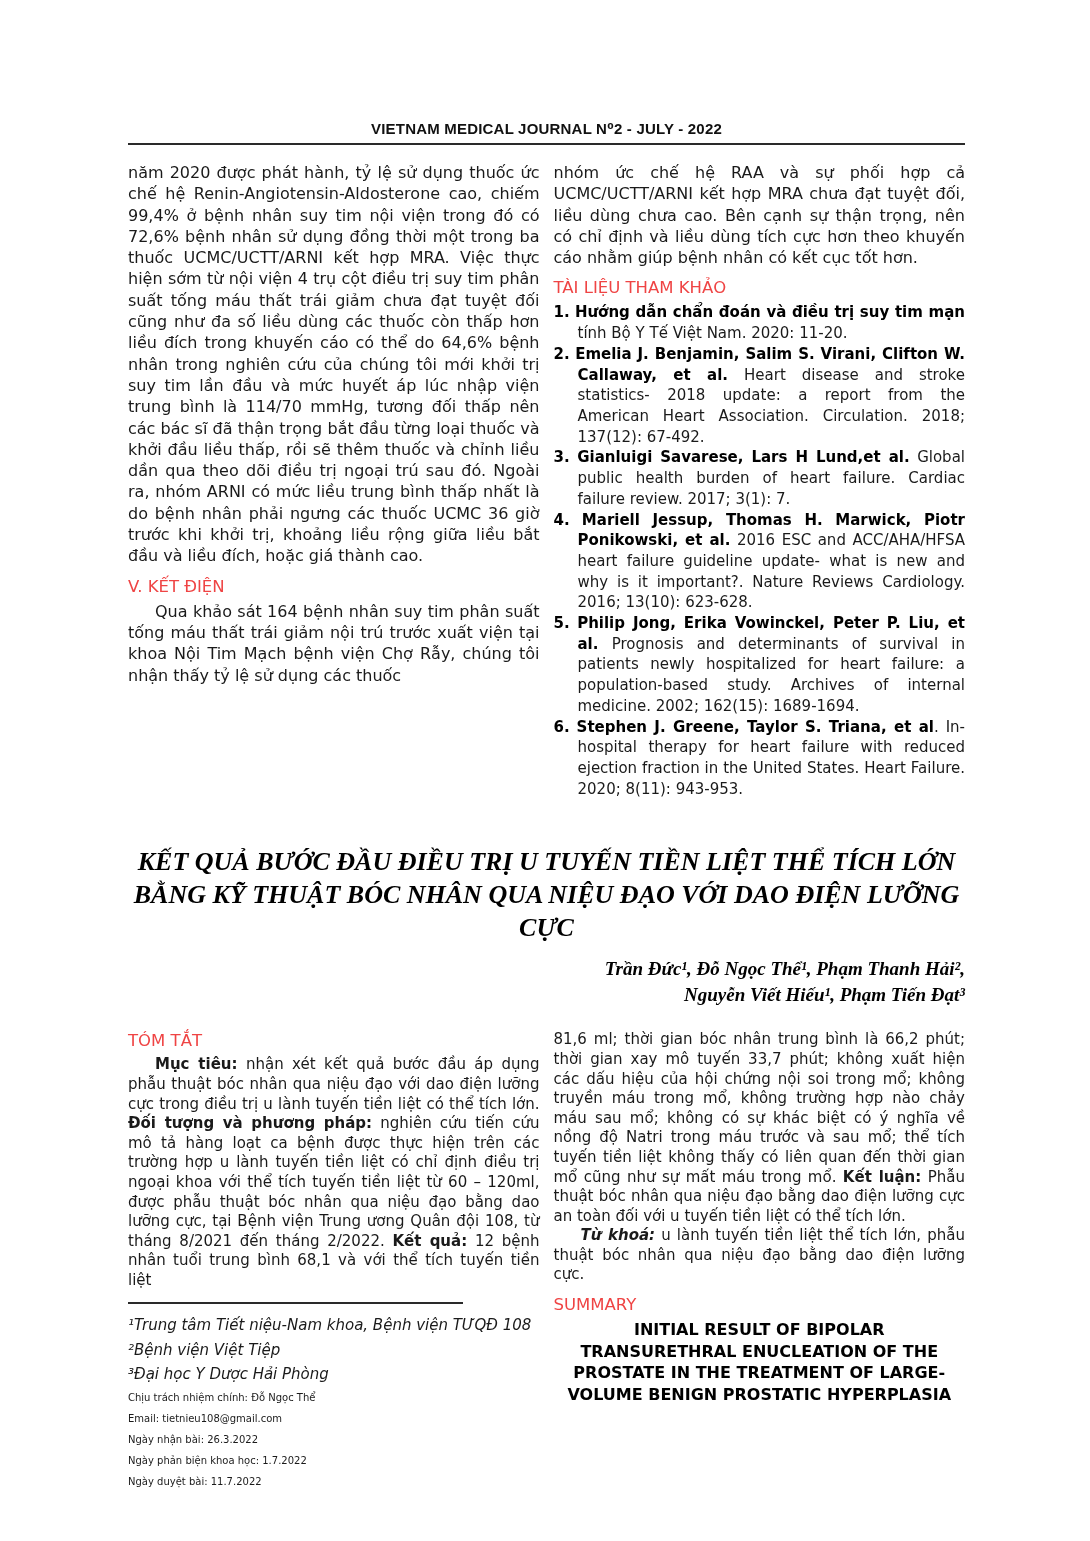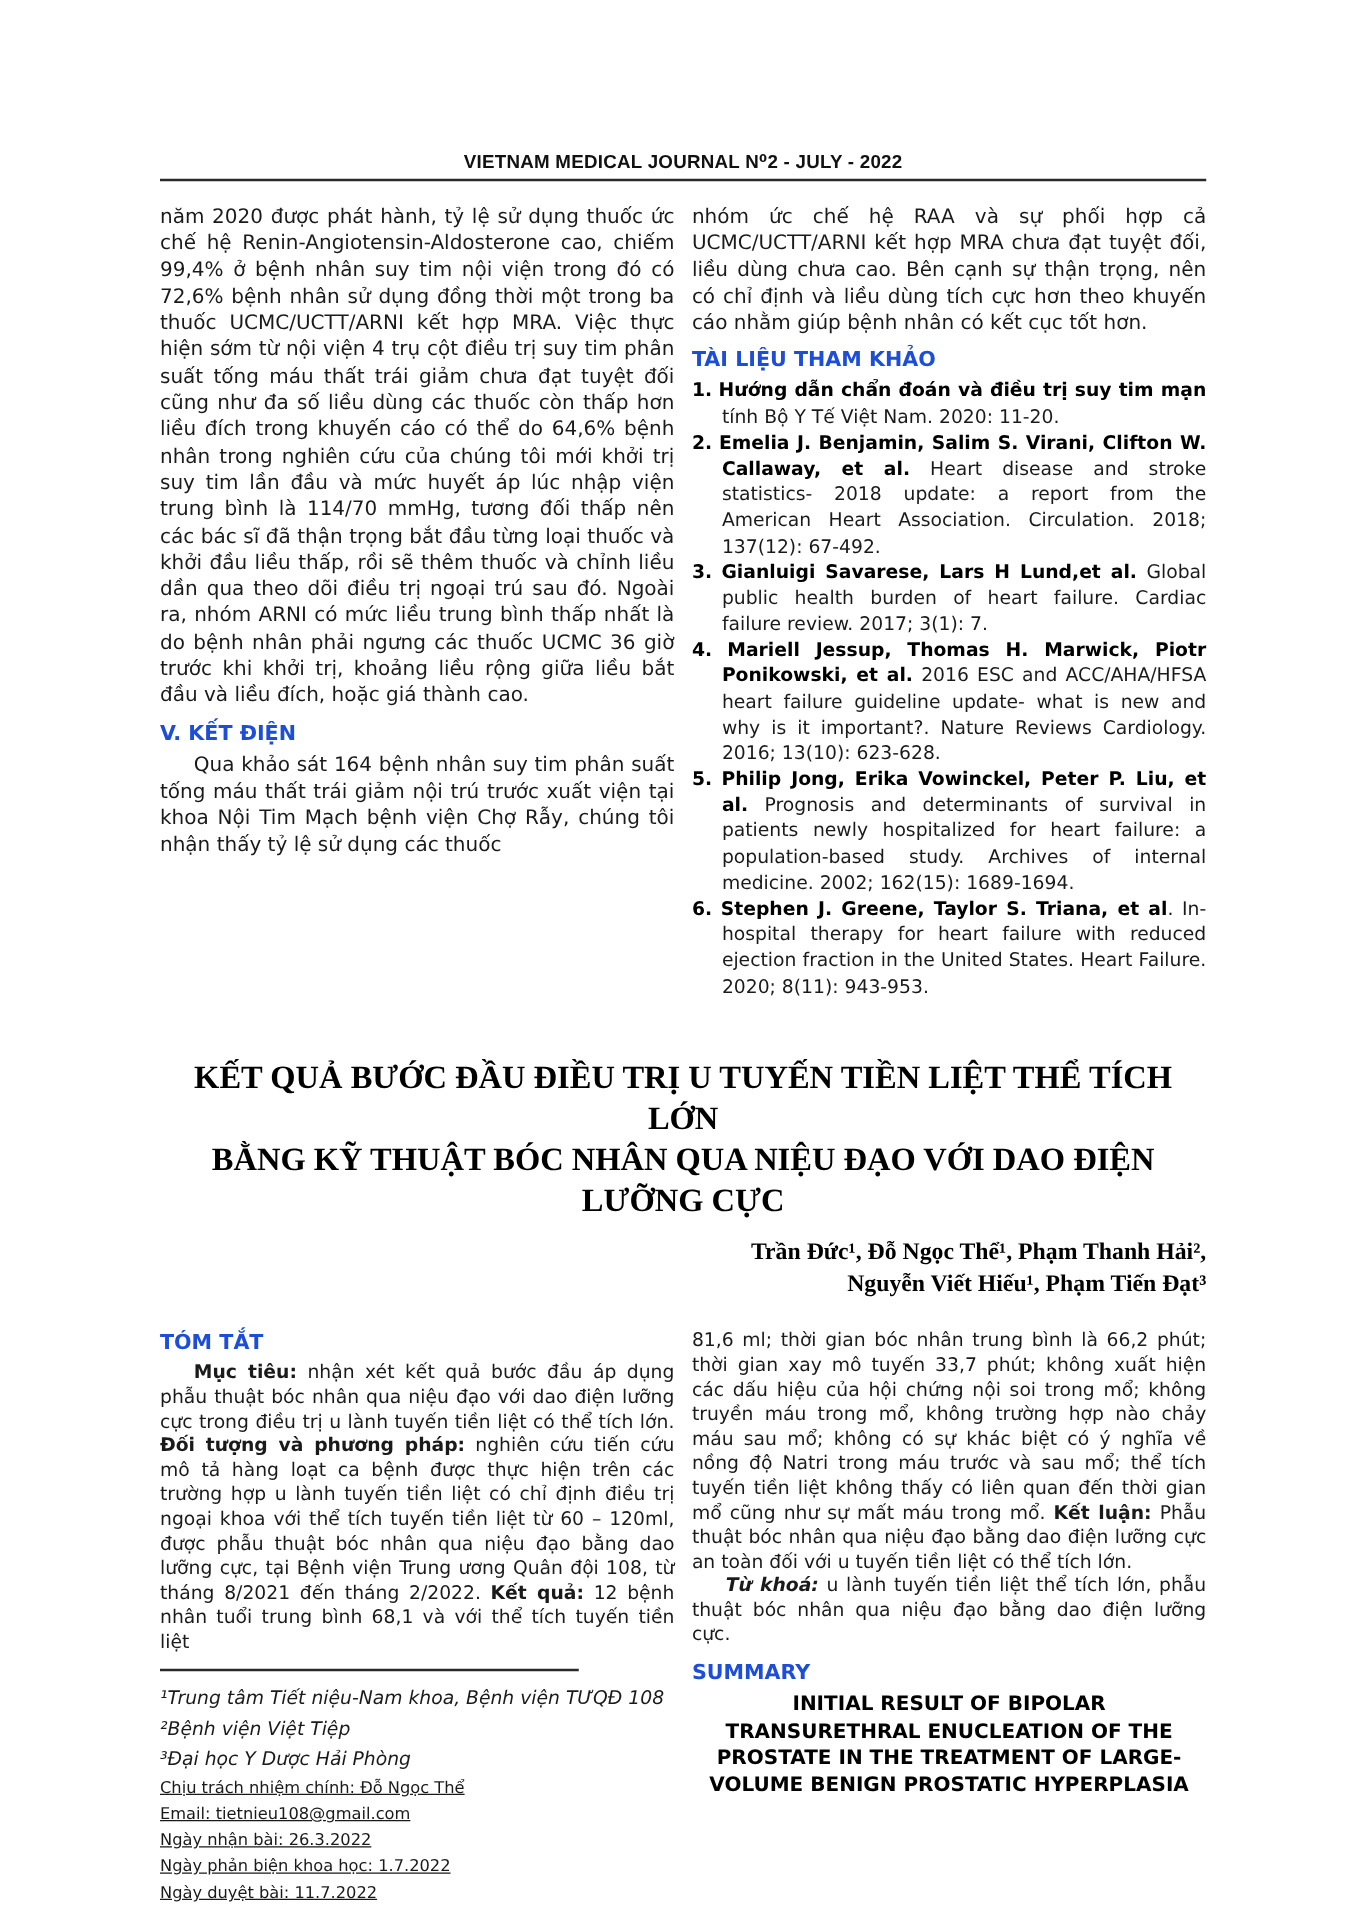--- a/index.html
+++ b/index.html
@@ -40,38 +40,38 @@
     line-height: 21.3px;
     text-align: justify;
   }
   .indent { text-indent: 27px; }
   .noindent { text-indent: 0; }
 
   .section-heading {
     margin: 9px 0 3px 0;
     font-size: 16.5px;
     line-height: 22px;
-    font-weight: bold;
-    color: #1d4ed8;
+    font-weight: normal;
+    color: #ef4444;
   }
   .section-heading.first { margin-top: 0; }
 
   
   .ref-list {
     margin: 0; padding: 0;
     list-style: none;
     font-size: 15px;
     line-height: 20.7px;
     text-align: justify;
   }
   .ref { padding-left: 24px; text-indent: -24px; margin: 0; }
   .ref b { color: #000; }
 
   
-  .article-head { margin-top: 46px; }
+  .article-head { margin-top: 46px; font-style: italic; }
   .article-title {
     margin: 0;
     font-family: "Liberation Serif", "DejaVu Serif", serif;
     font-weight: bold;
     font-size: 26px;
     line-height: 33px;
     text-align: center;
     color: #000;
   }
   .authors {
@@ -109,23 +109,22 @@
     width: 335px;
     border-top: 2px solid #2a2a2a;
     margin: 0 0 9px 0;
   }
   .affil {
     font-style: italic;
     font-size: 15px;
     line-height: 24.5px;
   }
   .fn-line {
-    font-size: 13px;
+    font-size: 10px;
     line-height: 21px;
-    text-decoration: underline;
   }
 </style>
 </head>
 <body>
 
 <div class="page">
 
   <header class="running-head">
     <div class="journal-title">VIETNAM MEDICAL JOURNAL N⁰2 - JULY - 2022</div>
   </header>

